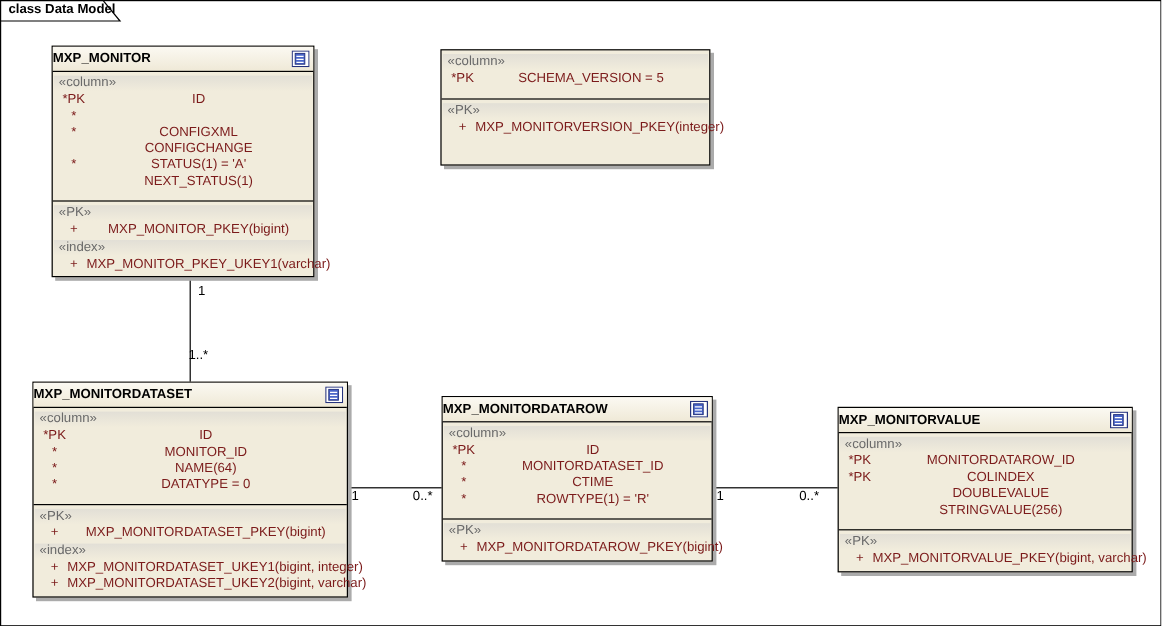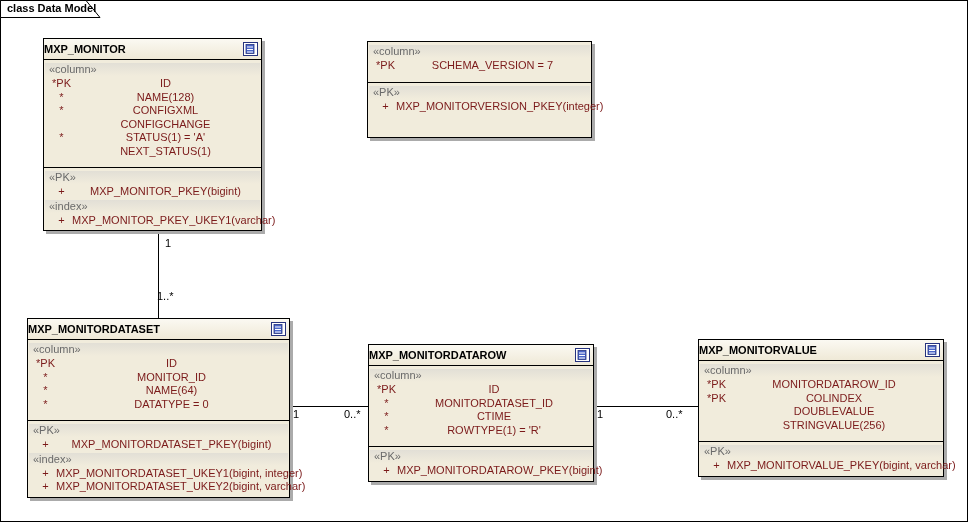--- a/index.html
+++ b/index.html
@@ -37,21 +37,21 @@
   }
   .member-row {
     display:flex; padding:0 2px 0 7px; line-height:13.5px; font-size:11px;
     color:#7B1A1A; white-space:nowrap;text-align:center;
   }
   .member-row .prefix { flex:none; width:21px; }
   .member-row .mtext { flex:1; }
   #t-monitor  { left:43px;  top:38px;  width:217px; min-height:190px; }
   #t-version  { left:367px; top:41px;  width:223px; min-height:95px; }
   #t-dataset  { left:27px;  top:318px; width:261px; min-height:175px; }
-  #t-datarow  { left:368px; top:344px; width:224px; min-height:134px; }
+  #t-datarow  { left:368px; top:330px; width:224px; min-height:134px; }
   #t-value    { left:698px; top:339px; width:244px; min-height:136px; }
   #conn-v  { left:158px; top:225px; width:1px; height:95px; }
   #conn-h1 { left:284px; top:406px; width:86px; height:1px; }
   #conn-h2 { left:588px; top:406px; width:112px; height:1px; }
   #mult-v-src  { left:165px; top:237px; }
   #mult-v-tgt  { left:157px; top:290px; }
   #mult-h1-src { left:293px; top:408px; }
   #mult-h1-tgt { left:344px; top:408px; }
   #mult-h2-src { left:597px; top:408px; }
   #mult-h2-tgt { left:666px; top:408px; }
@@ -94,21 +94,20 @@
       </span>
     </div>
     <div class="t-attrs">
         <div class="stereo-strip">«column»</div>
         <div class="member-row">
           <span class="prefix">*PK</span>
           <span class="mtext">ID</span>
         </div>
         <div class="member-row">
           <span class="prefix">*</span>
-          <span class="mtext">NAME(128)</span>
         </div>
         <div class="member-row">
           <span class="prefix">*</span>
           <span class="mtext">CONFIGXML</span>
         </div>
         <div class="member-row">
           <span class="prefix"></span>
           <span class="mtext">CONFIGCHANGE</span>
         </div>
         <div class="member-row">
@@ -132,21 +131,21 @@
           <span class="mtext">MXP_MONITOR_PKEY_UKEY1(varchar)</span>
         </div>
       </div>
   </div>
 
   <div class="uml-table" id="t-version">
     <div class="t-attrs">
         <div class="stereo-strip">«column»</div>
         <div class="member-row">
           <span class="prefix">*PK</span>
-          <span class="mtext">SCHEMA_VERSION = 7</span>
+          <span class="mtext">SCHEMA_VERSION = 5</span>
         </div>
       </div>
     <div class="t-ops">
         <div class="stereo-strip">«PK»</div>
         <div class="member-row">
           <span class="prefix">+</span>
           <span class="mtext">MXP_MONITORVERSION_PKEY(integer)</span>
         </div>
       </div>
   </div>

